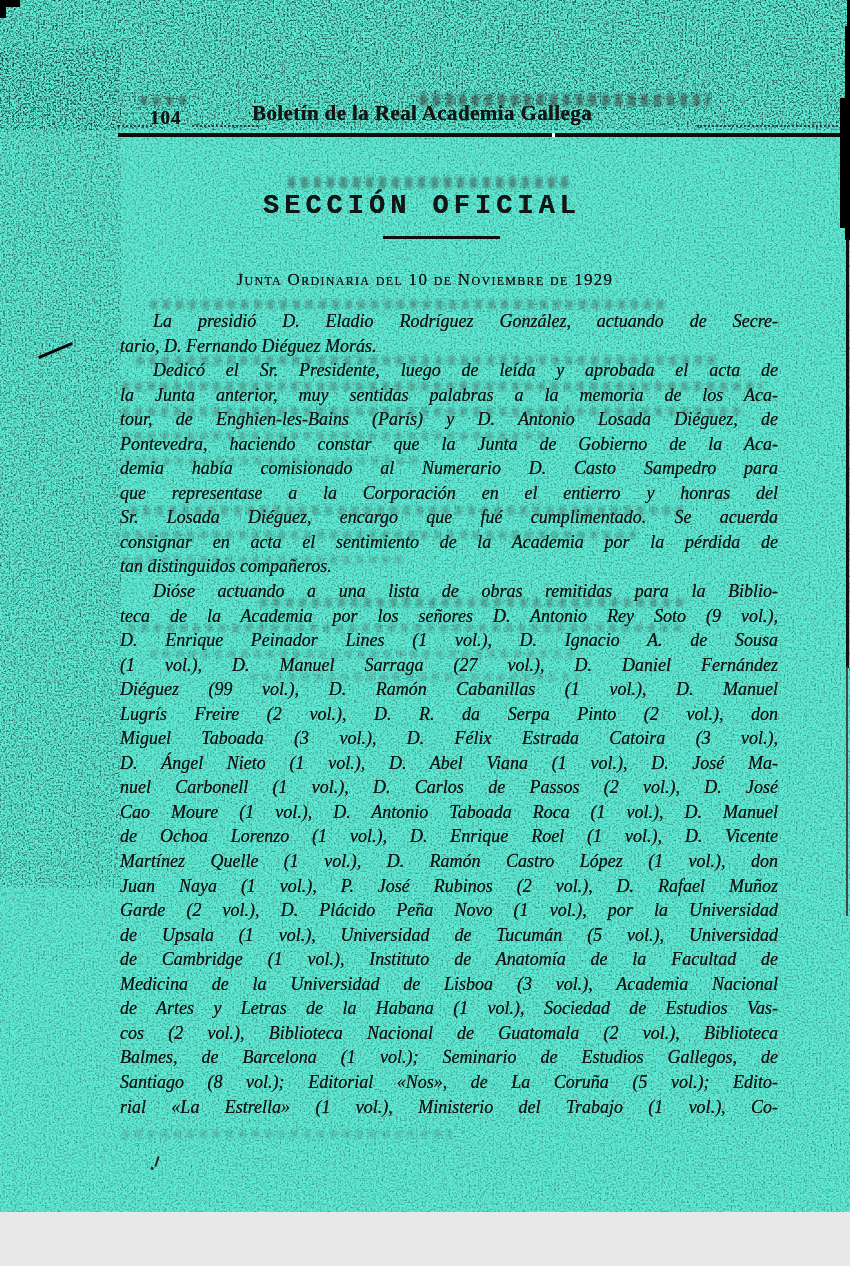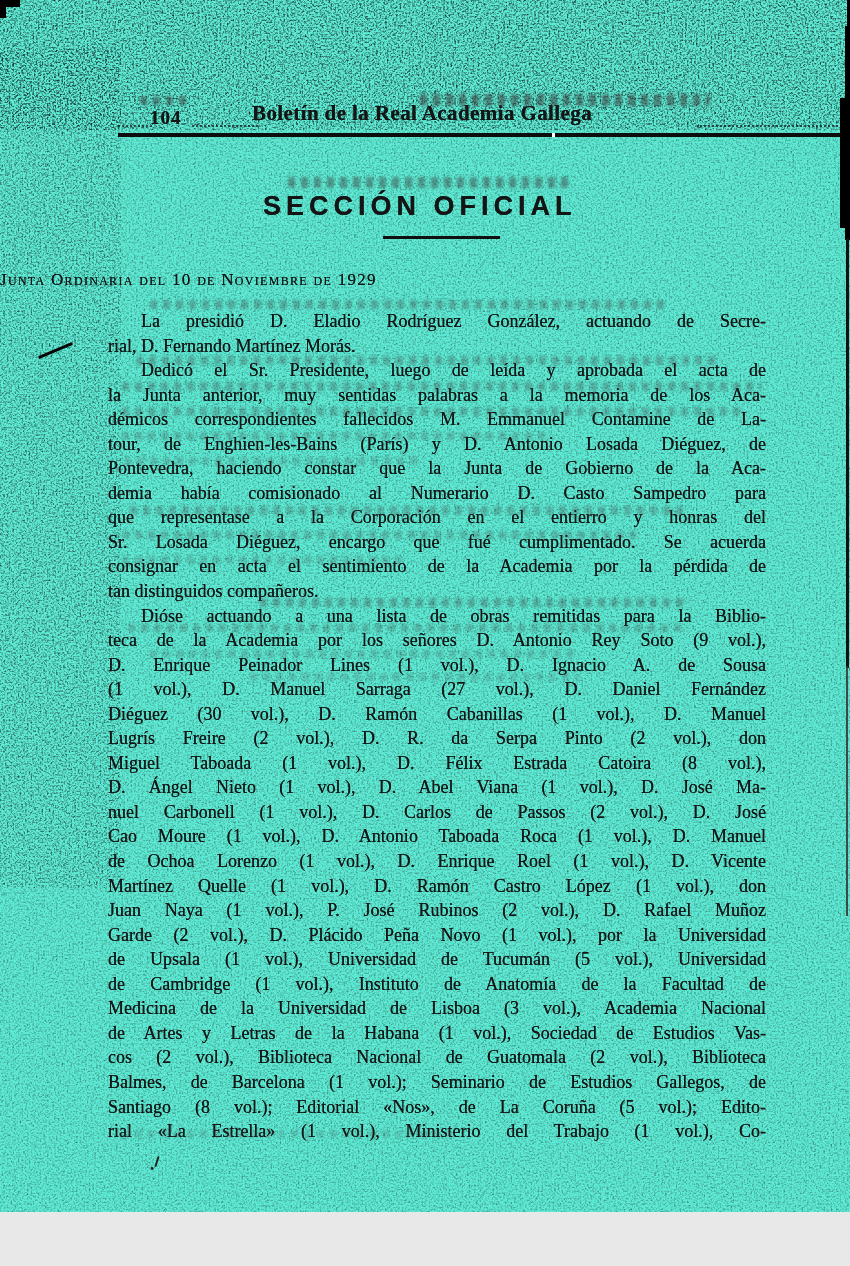--- a/index.html
+++ b/index.html
@@ -19,32 +19,32 @@
     letter-spacing:.4px;white-space:nowrap;text-shadow:0 0 .6px rgba(0,0,0,.8);
   }
   .hdr-dash{position:absolute;height:0;border-top:2px dotted rgba(25,25,25,.72);}
   .hdr-dash.d1{left:118px;top:125px;width:34px;}
   .hdr-dash.d2{left:192px;top:125px;width:66px;}
   .hdr-dash.d3{left:697px;top:125px;width:141px;}
   .header-rule{position:absolute;left:118px;top:133px;width:722px;height:4px;background:#0d0d0d;}
   .header-rule-gap{position:absolute;left:552px;top:133px;width:3px;height:4px;background:#fff;}
   
   .section-title{
-    position:absolute;left:263px;top:191px;font-family:Liberation Sans, sans-serif;
+    position:absolute;left:263px;top:191px;font-family:Liberation Mono, monospace;
     font-size:27px;font-weight:700;letter-spacing:5px;white-space:nowrap;
     text-shadow:0 0 .5px rgba(0,0,0,.8);
   }
   .heading-rule{position:absolute;left:383px;top:236px;width:117px;height:3px;background:#101010;}
   .meeting-title{
-    position:absolute;left:0;top:270px;width:850px;text-align:left;
+    position:absolute;left:0;top:270px;width:850px;text-align:center;
     font-size:17px;font-variant:small-caps;letter-spacing:1.3px;
     text-shadow:0 0 .45px rgba(0,0,0,.75);
   }
   
-  .body-block{position:absolute;left:108px;top:309px;width:658px;}
+  .body-block{position:absolute;left:120px;top:309px;width:658px;font-style:italic;}
   .line{
     font-size:18px;line-height:24.55px;height:24.55px;overflow:hidden;
     text-align:justify;text-align-last:justify;
     text-shadow:0 0 .45px rgba(10,10,10,.8);
   }
   .line.indent{text-indent:33px;}
   .line.end{text-align-last:left;}
   
   .smudge{position:absolute;filter:blur(1.4px);border-radius:3px;
     background:repeating-linear-gradient(90deg,#3a3a3a 0 7px,transparent 7px 13px);}
@@ -89,38 +89,37 @@
   <div class="hdr-dash d3"></div>
   <div class="header-rule"></div>
   <div class="header-rule-gap"></div>
 
   <div class="section-title">SECCIÓN OFICIAL</div>
   <div class="heading-rule"></div>
   <div class="meeting-title">Junta Ordinaria del 10 de Noviembre de 1929</div>
 
   <div class="body-block" id="body-block">
       <div class="line indent">La presidió D. Eladio Rodríguez González, actuando de Secre-</div>
-      <div class="line end">rial, D. Fernando Martínez Morás.</div>
+      <div class="line end">tario, D. Fernando Diéguez Morás.</div>
       <div class="line indent">Dedicó el Sr. Presidente, luego de leída y aprobada el acta de</div>
       <div class="line">la Junta anterior, muy sentidas palabras a la memoria de los Aca-</div>
-      <div class="line">démicos correspondientes fallecidos M. Emmanuel Contamine de La-</div>
       <div class="line">tour, de Enghien-les-Bains (París) y D. Antonio Losada Diéguez, de</div>
       <div class="line">Pontevedra, haciendo constar que la Junta de Gobierno de la Aca-</div>
       <div class="line">demia había comisionado al Numerario D. Casto Sampedro para</div>
       <div class="line">que representase a la Corporación en el entierro y honras del</div>
       <div class="line">Sr. Losada Diéguez, encargo que fué cumplimentado.  Se acuerda</div>
       <div class="line">consignar en acta el sentimiento de la Academia por la pérdida de</div>
       <div class="line end">tan distinguidos compañeros.</div>
       <div class="line indent">Dióse actuando a una lista de obras remitidas para la Biblio-</div>
       <div class="line">teca de la Academia por los señores D. Antonio Rey Soto (9 vol.),</div>
       <div class="line">D. Enrique Peinador Lines (1 vol.), D. Ignacio A. de Sousa</div>
       <div class="line">(1 vol.), D. Manuel Sarraga (27 vol.), D. Daniel Fernández</div>
-      <div class="line">Diéguez (30 vol.), D. Ramón Cabanillas (1 vol.), D. Manuel</div>
+      <div class="line">Diéguez (99 vol.), D. Ramón Cabanillas (1 vol.), D. Manuel</div>
       <div class="line">Lugrís Freire (2 vol.), D. R. da Serpa Pinto (2 vol.), don</div>
-      <div class="line">Miguel Taboada (1 vol.), D. Félix Estrada Catoira (8 vol.),</div>
+      <div class="line">Miguel Taboada (3 vol.), D. Félix Estrada Catoira (3 vol.),</div>
       <div class="line">D. Ángel Nieto (1 vol.), D. Abel Viana (1 vol.), D. José Ma-</div>
       <div class="line">nuel Carbonell (1 vol.), D. Carlos de Passos (2 vol.), D. José</div>
       <div class="line">Cao Moure (1 vol.), D. Antonio Taboada Roca (1 vol.), D. Manuel</div>
       <div class="line">de Ochoa Lorenzo (1 vol.), D. Enrique Roel (1 vol.), D. Vicente</div>
       <div class="line">Martínez Quelle (1 vol.), D. Ramón Castro López (1 vol.), don</div>
       <div class="line">Juan Naya (1 vol.), P. José Rubinos (2 vol.), D. Rafael Muñoz</div>
       <div class="line">Garde (2 vol.), D. Plácido Peña Novo (1 vol.), por la Universidad</div>
       <div class="line">de Upsala (1 vol.), Universidad de Tucumán (5 vol.), Universidad</div>
       <div class="line">de Cambridge (1 vol.), Instituto de Anatomía de la Facultad de</div>
       <div class="line">Medicina de la Universidad de Lisboa (3 vol.), Academia Nacional</div>

